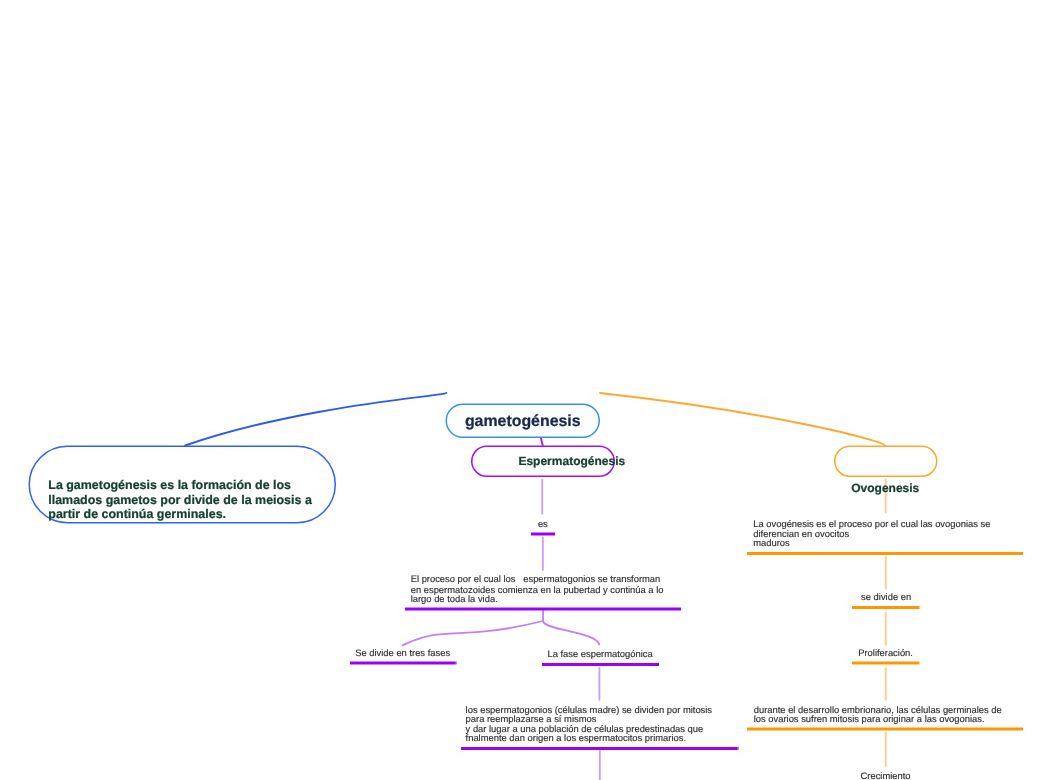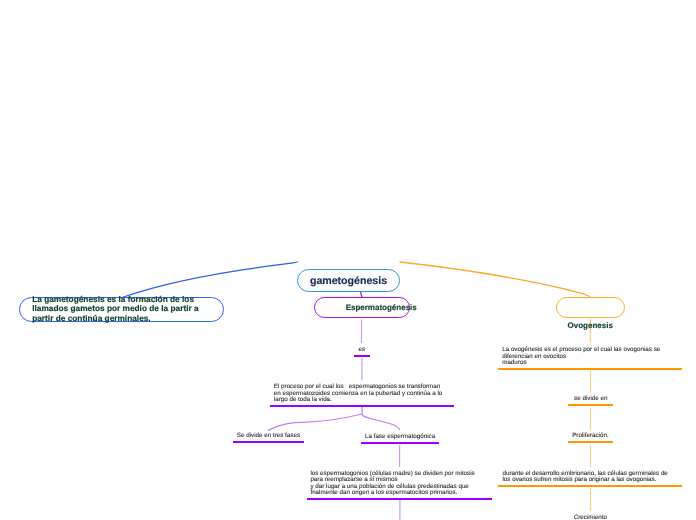--- a/index.html
+++ b/index.html
@@ -38,22 +38,22 @@
     <path d="M590.5,370.8 L590.5,392.9" fill="none" stroke="#ffcb8c" stroke-width="1.2"></path>
     <path d="M590.5,407.7 L590.5,430.3" fill="none" stroke="#ffcb8c" stroke-width="1.2"></path>
     <path d="M590.5,444.9 L590.5,467.1" fill="none" stroke="#ffcb8c" stroke-width="1.2"></path>
     <path d="M590.5,487.9 L590.5,511.2" fill="none" stroke="#ffcb8c" stroke-width="1.2"></path>
   </svg>
 
   <div class="node" id="n-root" style="left:297px;top:249px;width:103px;height:23px;border:1.6px solid #3a94d8;background:#fbfdff;margin-top:20px;">
     <span class="ntext" style="font-size:10.6px;color:#16284d;">gametogénesis</span>
   </div>
 
-  <div class="node" id="n-def" style="left:18.7px;top:296.7px;width:205.3px;height:25px;border:1.4px solid #2d63f0;background:#ffffff;">
-    <span class="ntext" style="font-size:8.3px;line-height:9.4px;color:#14402f;text-align:left;padding-left:12.5px;width:100%;box-sizing:border-box;"><span>La gametogénesis es la formación de los</span><br><span>llamados gametos por medio de la partir a</span><br><span>partir de continúa germinales.</span></span>
+  <div class="node" id="n-def" style="left:18.7px;top:296.7px;width:205.3px;height:52px;border:1.4px solid #2d63f0;background:#ffffff;align-items:flex-end;">
+    <span class="ntext" style="font-size:8.3px;line-height:9.4px;color:#14402f;text-align:left;padding-left:12.5px;width:100%;box-sizing:border-box;"><span>La gametogénesis es la formación de los</span><br><span>llamados gametos por divide de la meiosis a</span><br><span>partir de continúa germinales.</span></span>
   </div>
 
   <div class="node" id="n-esp" style="left:313.7px;top:297px;width:96px;height:20.5px;border:1.5px solid #a810f0;background:#ffffff;">
     <span class="ntext" style="font-size:8px;color:#14402f;padding-left:39px;">Espermatogénesis</span>
   </div>
 
   <div class="node" id="n-ovo" style="left:555.7px;top:297px;width:69px;height:20.5px;border:1.5px solid #ffa726;background:#ffffff;">
     <span class="ntext" style="font-size:8px;color:#14402f;margin-top:36px;">Ovogenesis</span>
   </div>
 

